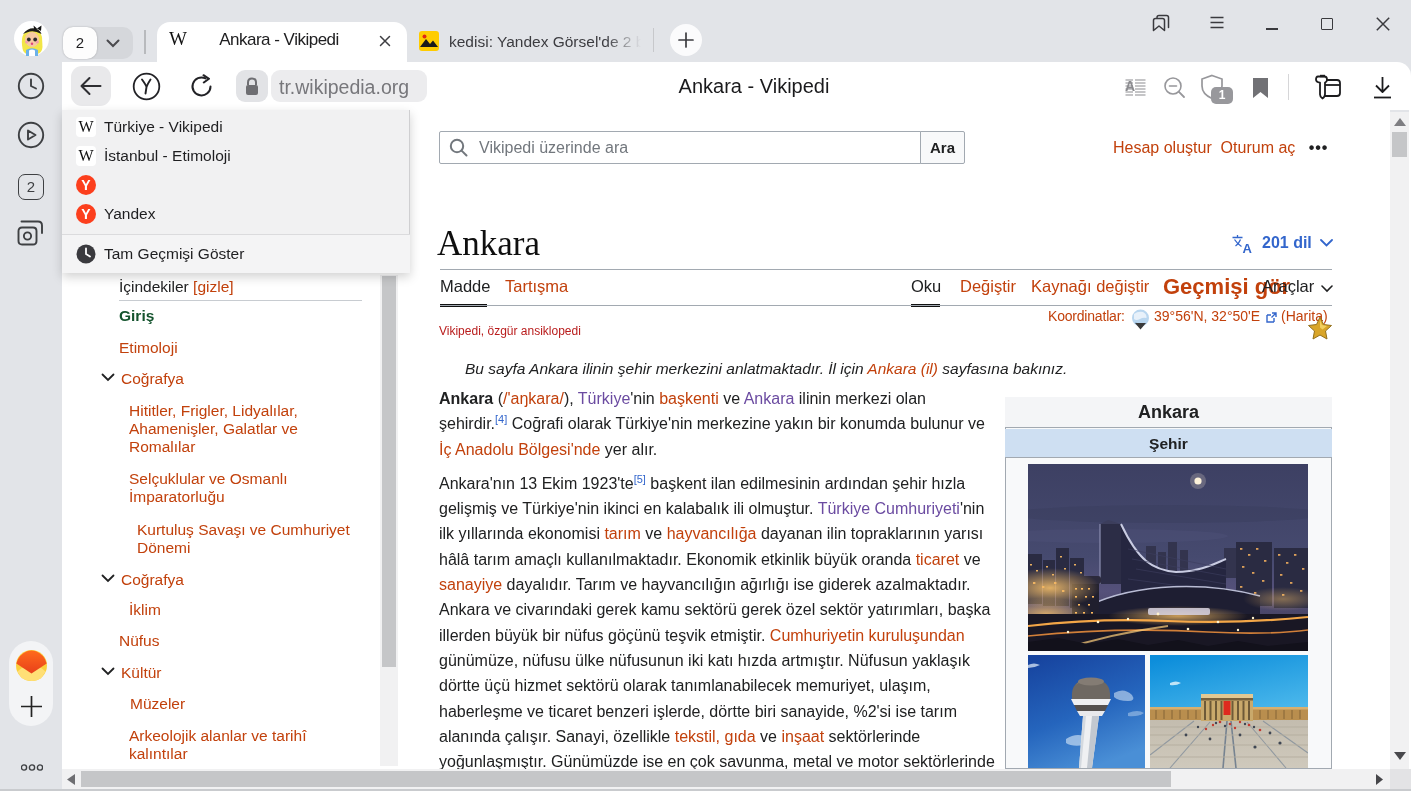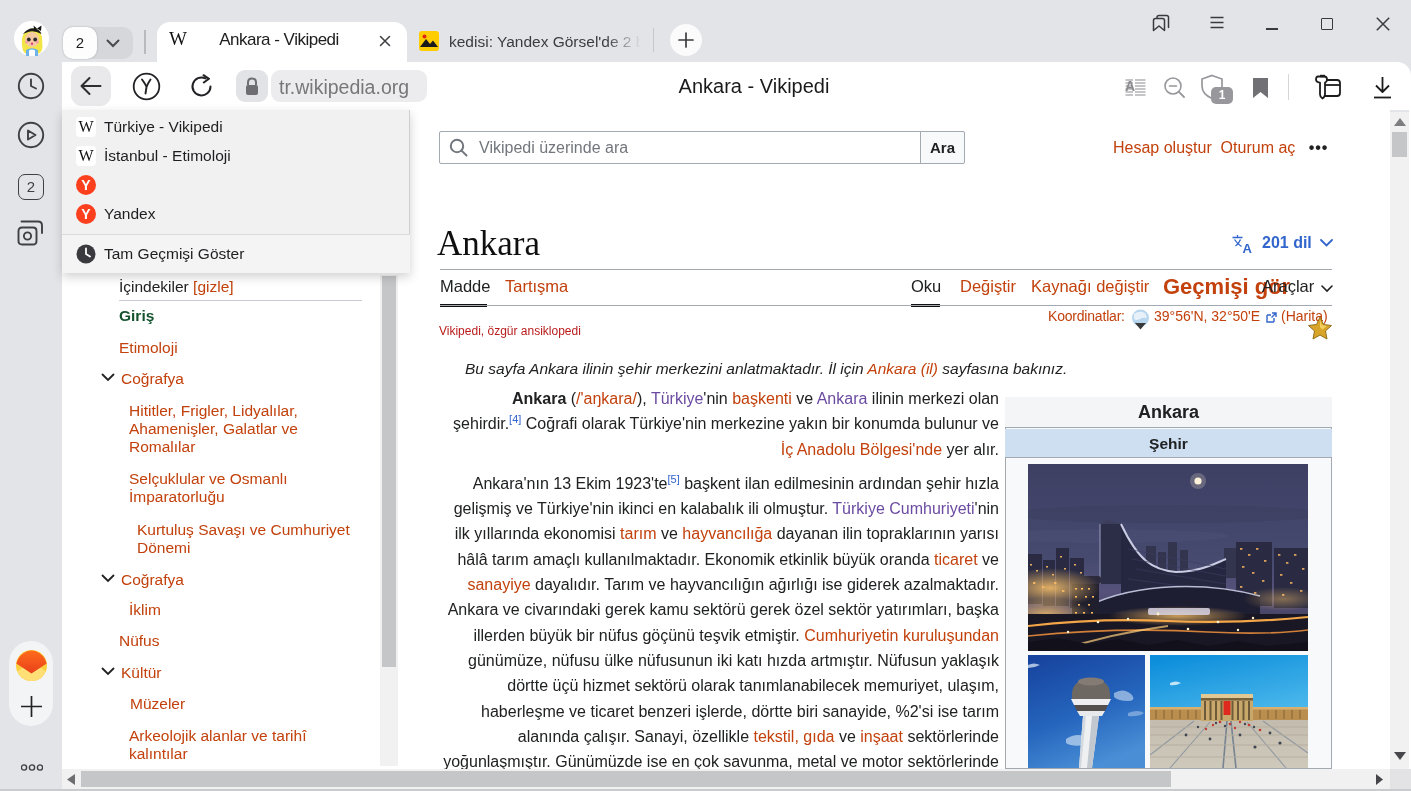--- a/index.html
+++ b/index.html
@@ -264,21 +264,21 @@
     <path d="M4 14 L15 14 L9.5 20.5 Z" fill="#3a3a3a"></path>
   </svg>
   <svg class="abs" style="left:1308px; top:317px;" width="24" height="23" viewBox="0 0 24 23">
     <path d="M12 0 L15.5 7.5 L23.5 8.5 L17.5 14 L19 22 L12 18 L5 22 L6.5 14 L0.5 8.5 L8.5 7.5 Z" fill="#d9a528" stroke="#93701c" stroke-width="1"></path>
       <path d="M12 3 L14 8 L19 9 L14.5 12.5 L12 10.5 Z" fill="#f3cf5e"></path>
   </svg>
 
   <div class="abs" style="left:465px; top:360px; font-size:15.5px; font-style:italic; color:#202122;">Bu sayfa Ankara ilinin şehir merkezini anlatmaktadır. İl için <span class="blue">Ankara (il)</span> sayfasına bakınız.</div>
 </div>
 
-<div id="bodytext" style="position:absolute; left:439px; top:386px; width:560px; white-space:nowrap; font-size:16px; line-height:25.3px; color:#202122;text-align:right;">
+<div id="bodytext" style="position:absolute; left:439px; top:386px; width:560px; white-space:nowrap; font-size:16px; line-height:25.3px; color:#202122;">
   <div><b>Ankara</b> (<span class="blue">/'aŋkara/</span>), <span class="purple">Türkiye</span>'nin <span class="blue">başkenti</span> ve <span class="purple">Ankara</span> ilinin merkezi olan<br>
   şehirdir.<sup>[4]</sup> Coğrafi olarak Türkiye'nin merkezine yakın bir konumda bulunur ve<br>
   <span class="blue">İç Anadolu Bölgesi'nde</span> yer alır.</div>
   <div style="margin-top:9px;">Ankara'nın 13 Ekim 1923'te<sup>[5]</sup> başkent ilan edilmesinin ardından şehir hızla<br>
   gelişmiş ve Türkiye'nin ikinci en kalabalık ili olmuştur. <span class="purple">Türkiye Cumhuriyeti</span>'nin<br>
   ilk yıllarında ekonomisi <span class="blue">tarım</span> ve <span class="blue">hayvancılığa</span> dayanan ilin topraklarının yarısı<br>
   hâlâ tarım amaçlı kullanılmaktadır. Ekonomik etkinlik büyük oranda <span class="blue">ticaret</span> ve<br>
   <span class="blue">sanayiye</span> dayalıdır. Tarım ve hayvancılığın ağırlığı ise giderek azalmaktadır.<br>
   Ankara ve civarındaki gerek kamu sektörü gerek özel sektör yatırımları, başka<br>
   illerden büyük bir nüfus göçünü teşvik etmiştir. <span class="blue">Cumhuriyetin kuruluşundan</span><br>

